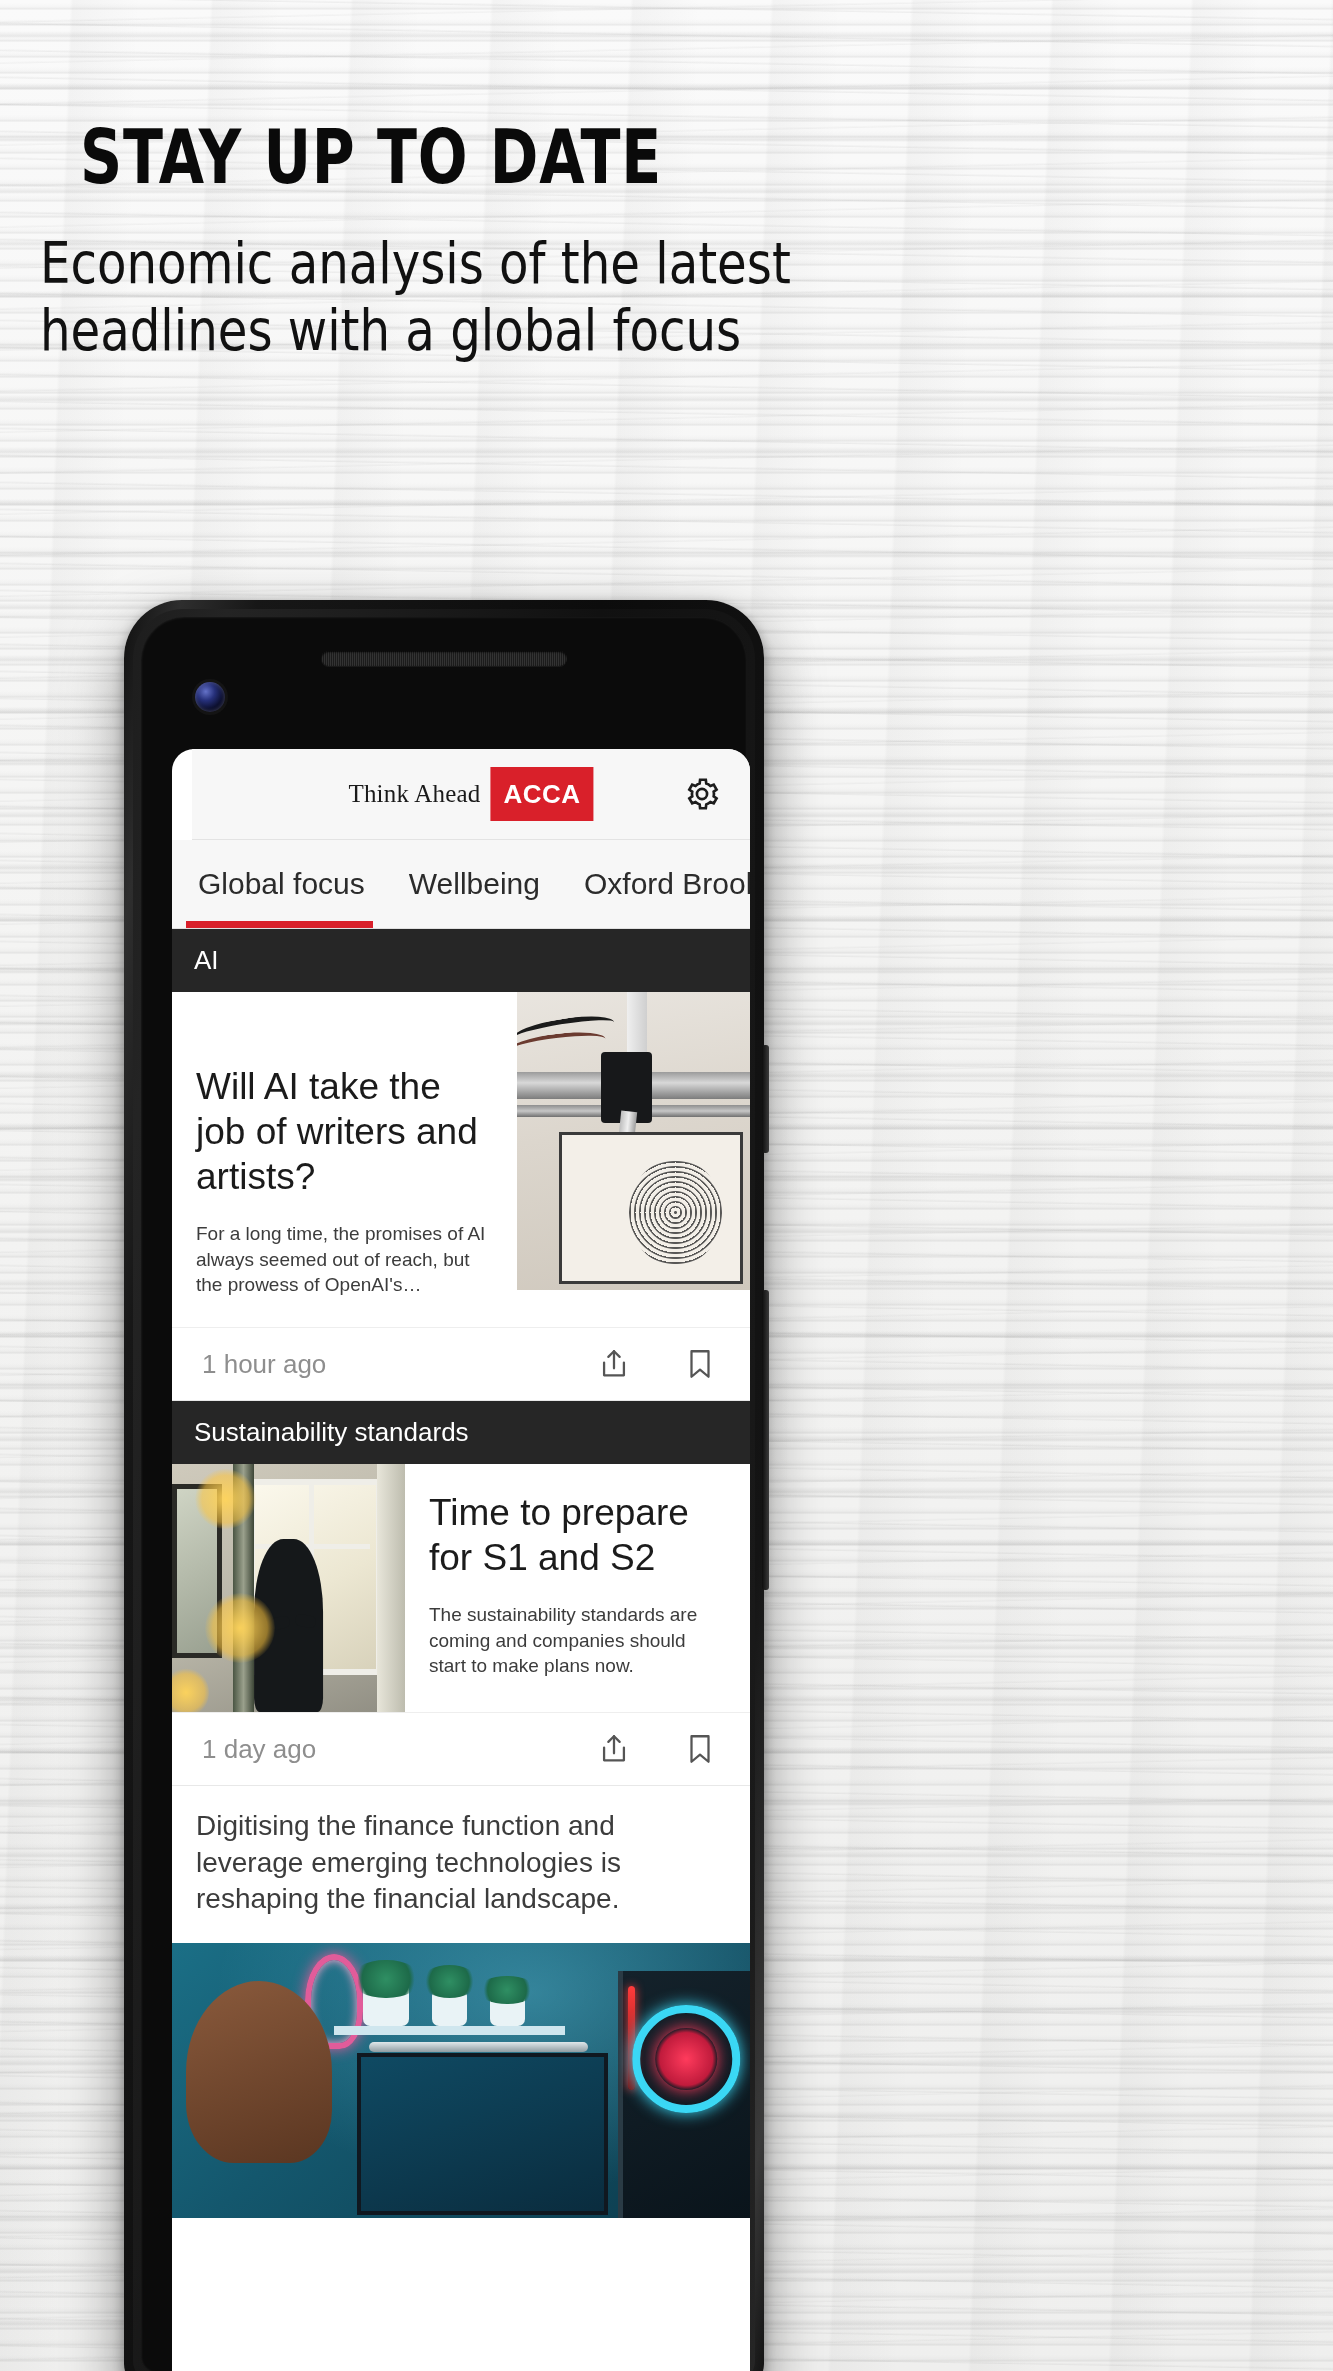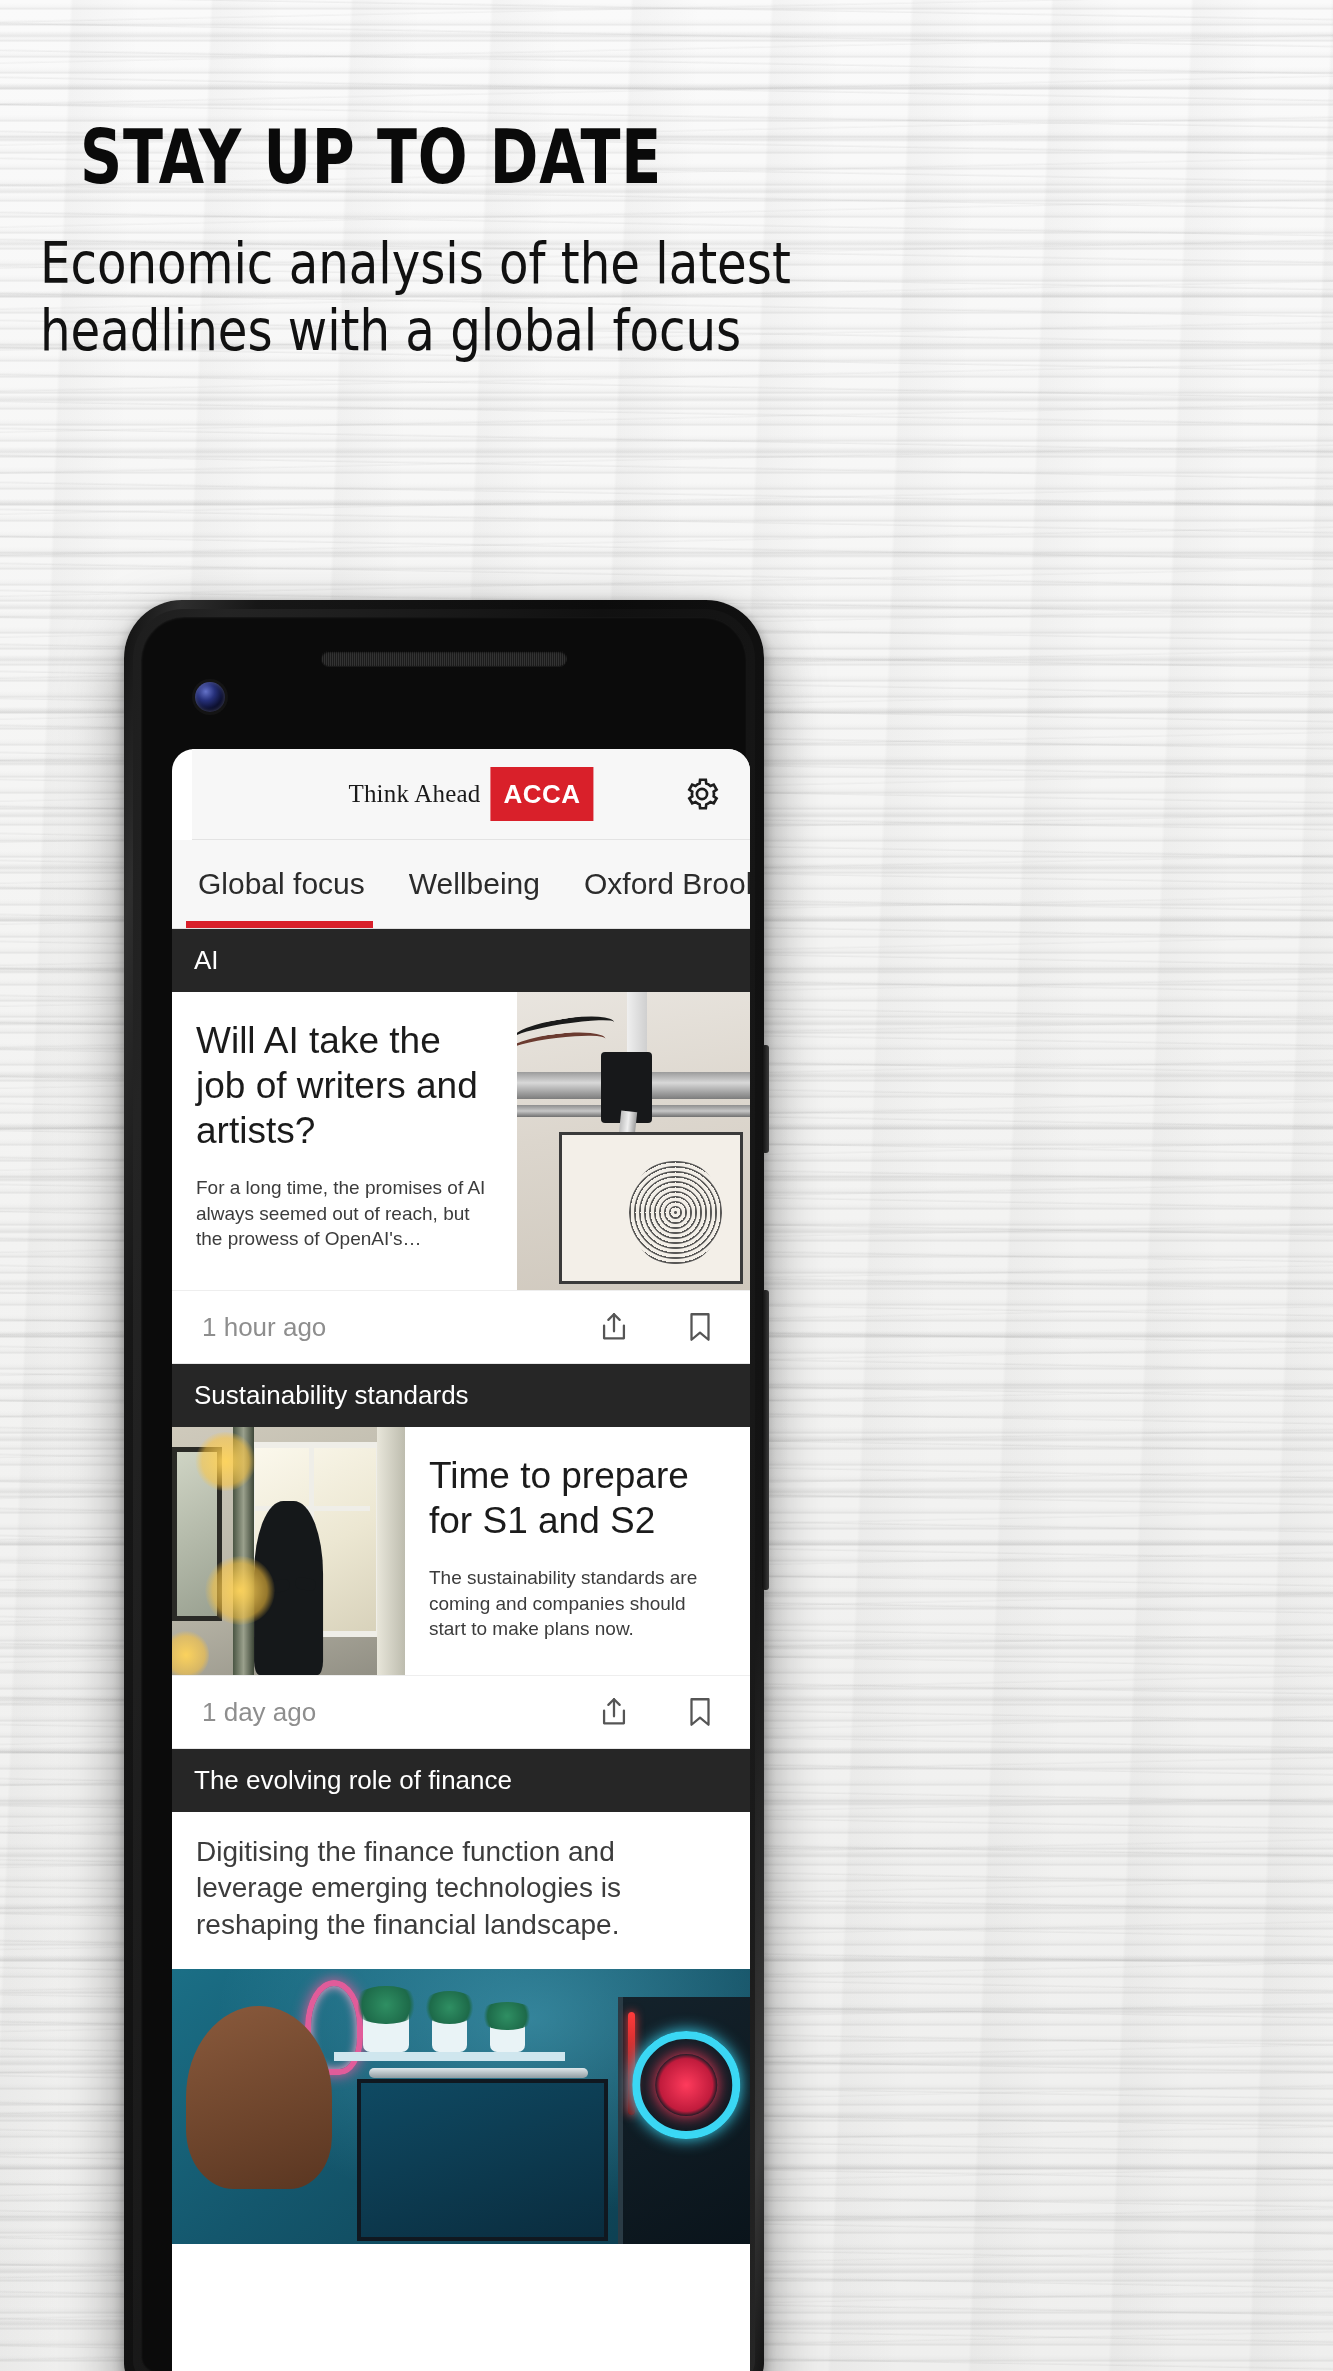--- a/index.html
+++ b/index.html
@@ -262,21 +262,21 @@
             <span>Oxford Brookes BSc</span>
           </div>
 
         </div>
 
         <div class="feed">
 
           <div class="card">
             <div class="cat">AI</div>
             <div class="row">
-              <div class="txt" style="width:345px;">
+              <div class="txt" style="width:345px;margin-top:46px;">
                 <p class="title">Will AI take the job of writers and artists?</p>
                 <p class="excerpt">For a long time, the promises of AI always seemed out of reach, but the prowess of OpenAI's…</p>
               </div>
               <div class="thumb" style="width:233px;height:298px;">
                 <div class="art-plotter">
                   <div class="wire"></div>
                     <div class="wire2"></div>
                   <div class="post"></div>
                   <div class="rail"></div>
                     <div class="rail2"></div>
@@ -349,21 +349,20 @@
                 <span class="act">
                   <svg width="34" height="34" viewBox="0 0 24 24" fill="none" stroke="#555" stroke-width="1.6" stroke-linejoin="round">
                     <path d="M6 3h12v18l-6-5-6 5z"></path>
                   </svg>
                 </span>
               </span>
             </div>
           </div>
 
           <div class="card wide">
-            <div class="cat">The evolving role of finance</div>
             <div class="txt">
               <p class="excerpt">Digitising the finance function and leverage emerging technologies is reshaping the financial landscape.</p>
             </div>
             <div class="hero">
               <div class="art-ai">
                 <div class="wall"></div>
                 <div class="neon"></div>
                 <div class="shelf"></div>
                 <div class="pot" style="left:33%;top:16%;width:8%;height:14%;"></div>
                 <div class="foliage" style="left:31%;top:6%;width:12%;height:14%;"></div>

